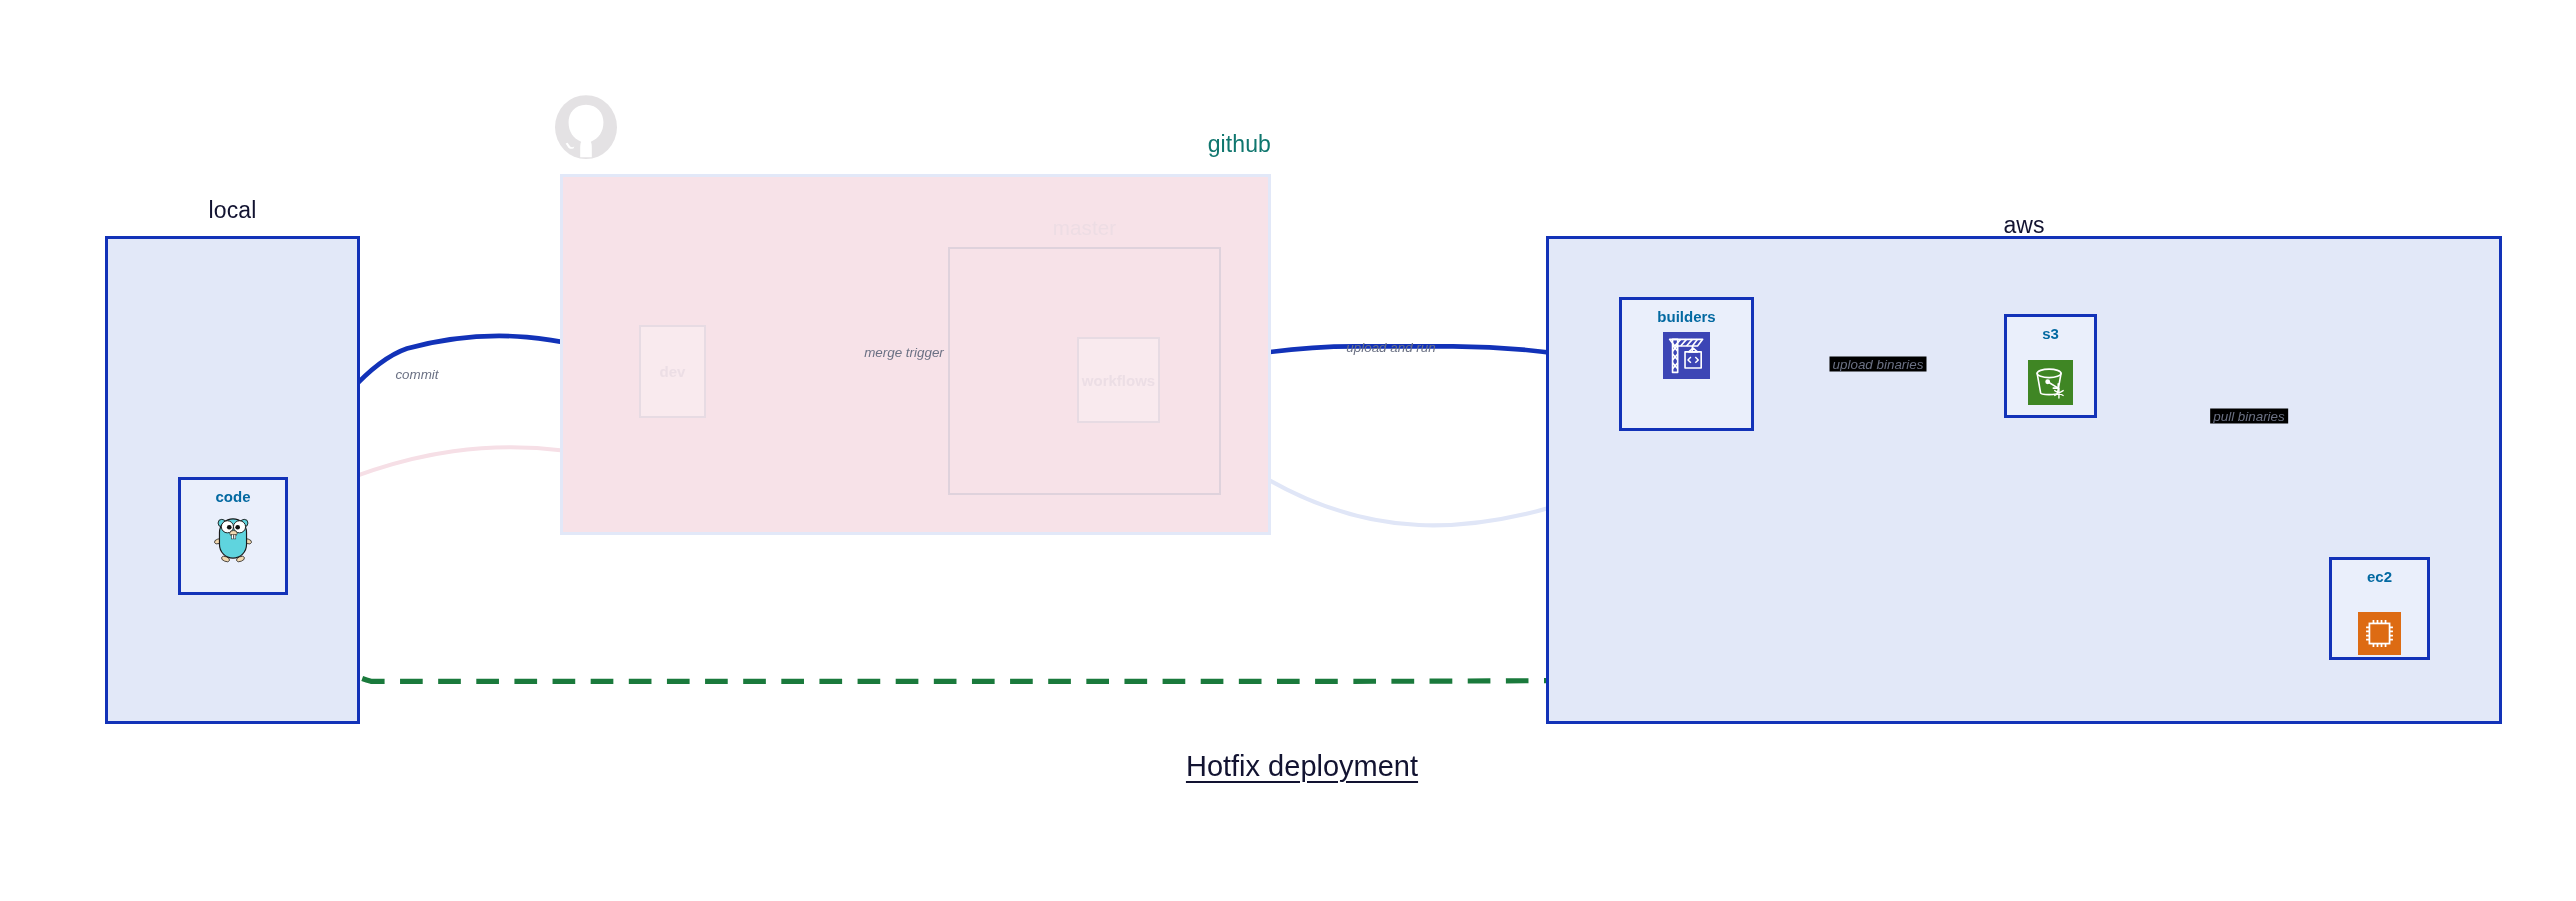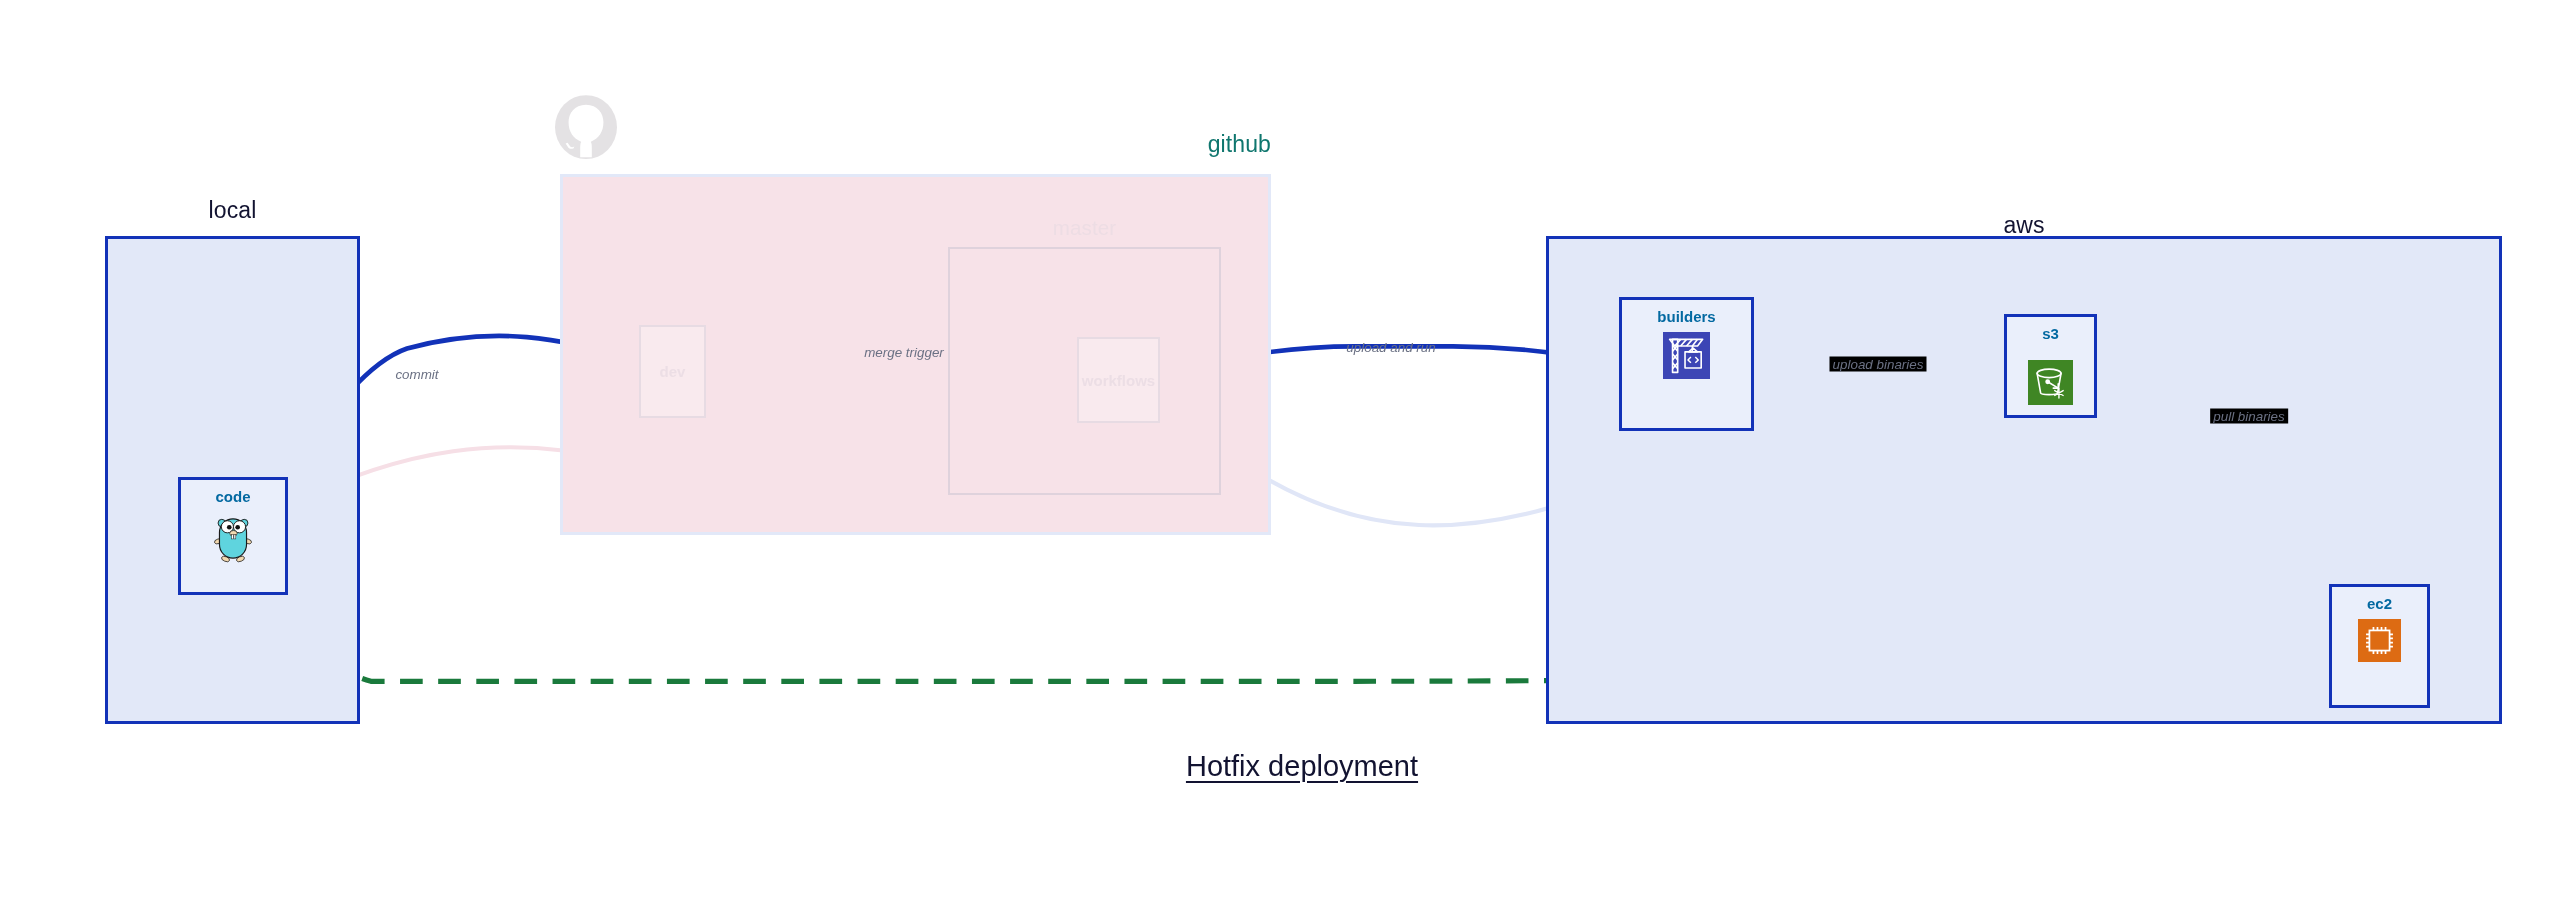--- a/index.html
+++ b/index.html
@@ -258,21 +258,21 @@
           <circle cx="28" cy="31" r="2.3" fill="#ffffff"></circle>
 
           <g stroke-width="2">
             <path d="M44 40 L44 54 M38 43.5 L50 50.5 M38 50.5 L50 43.5"></path>
           </g>
         </g>
       </svg>
     </div>
   </div>
 
-  <div class="node" style="left:2329px; top:584px; width:101px; height:124px;">
+  <div class="node" style="left:2329px; top:557px; width:101px; height:103px;justify-content:space-between;">
     <div class="node-label">ec2</div>
     <div class="node-icon">
       <svg viewBox="0 0 64 64" width="43" height="43" xmlns="http://www.w3.org/2000/svg">
         <rect x="0" y="0" width="64" height="64" fill="#dd6b13"></rect>
         <g stroke="#ffffff" stroke-width="2.6" fill="none">
           <rect x="17" y="17" width="30" height="30"></rect>
           <path d="M23 12 L23 17 M29 12 L29 17 M35 12 L35 17 M41 12 L41 17"></path>
           <path d="M23 47 L23 52 M29 47 L29 52 M35 47 L35 52 M41 47 L41 52"></path>
           <path d="M12 23 L17 23 M12 29 L17 29 M12 35 L17 35 M12 41 L17 41"></path>
           <path d="M47 23 L52 23 M47 29 L52 29 M47 35 L52 35 M47 41 L52 41"></path>

